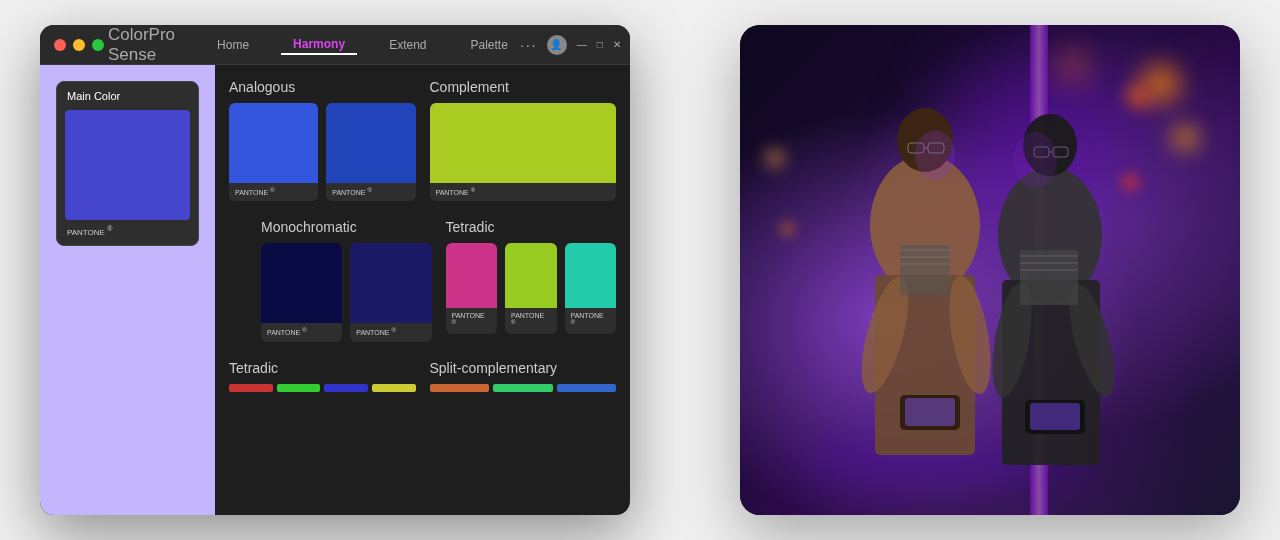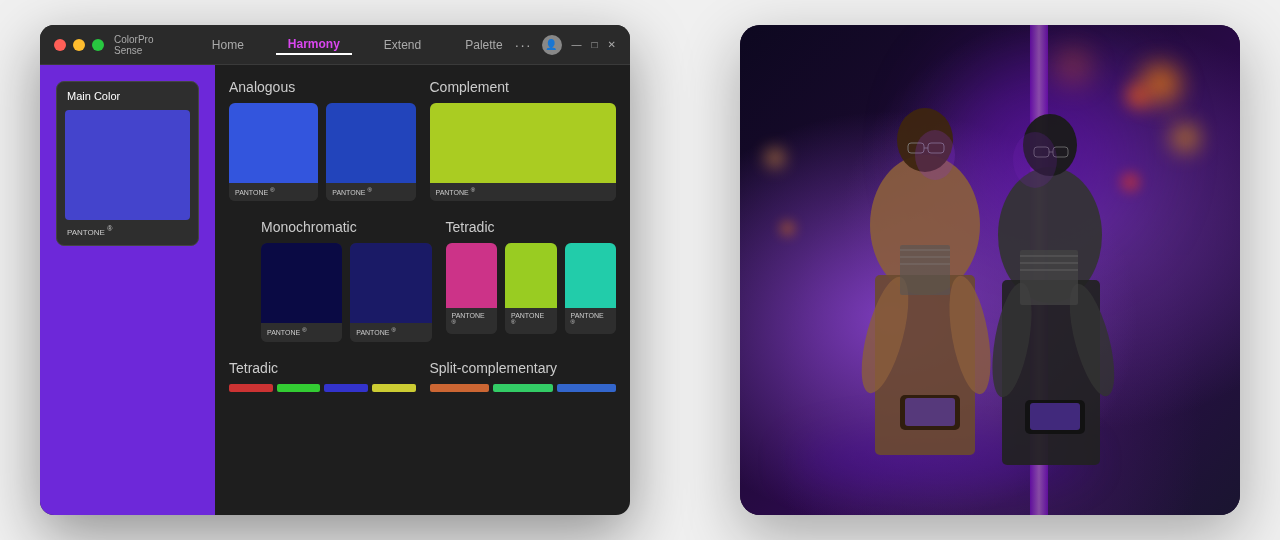--- a/index.html
+++ b/index.html
@@ -44,23 +44,23 @@
     .wc-btn {
       width: 12px;
       height: 12px;
       border-radius: 50%;
     }
     .wc-close { background: #ff5f57; }
     .wc-min { background: #febc2e; }
     .wc-max { background: #28c840; }
 
     .app-title {
-      font-size: 10px;
+      font-size: 17px;
       color: #aaa;
-      margin-left: 10px;
+      margin-left: 4px;
       font-weight: 500;
     }
 
     .nav-tabs {
       display: flex;
       align-items: center;
       gap: 20px;
       margin-left: 30px;
     }
     .nav-tab {
@@ -106,21 +106,21 @@
     
     .content-area {
       display: flex;
       flex: 1;
       overflow: hidden;
     }
 
     
     .sidebar {
       width: 175px;
-      background: #6d28d9;
+      background: #c4b5fd;
       flex-shrink: 0;
       padding: 16px;
       display: flex;
       flex-direction: column;
       gap: 10px;
     }
 
     .main-color-card {
       background: #2e2e2e;
       border-radius: 8px;

